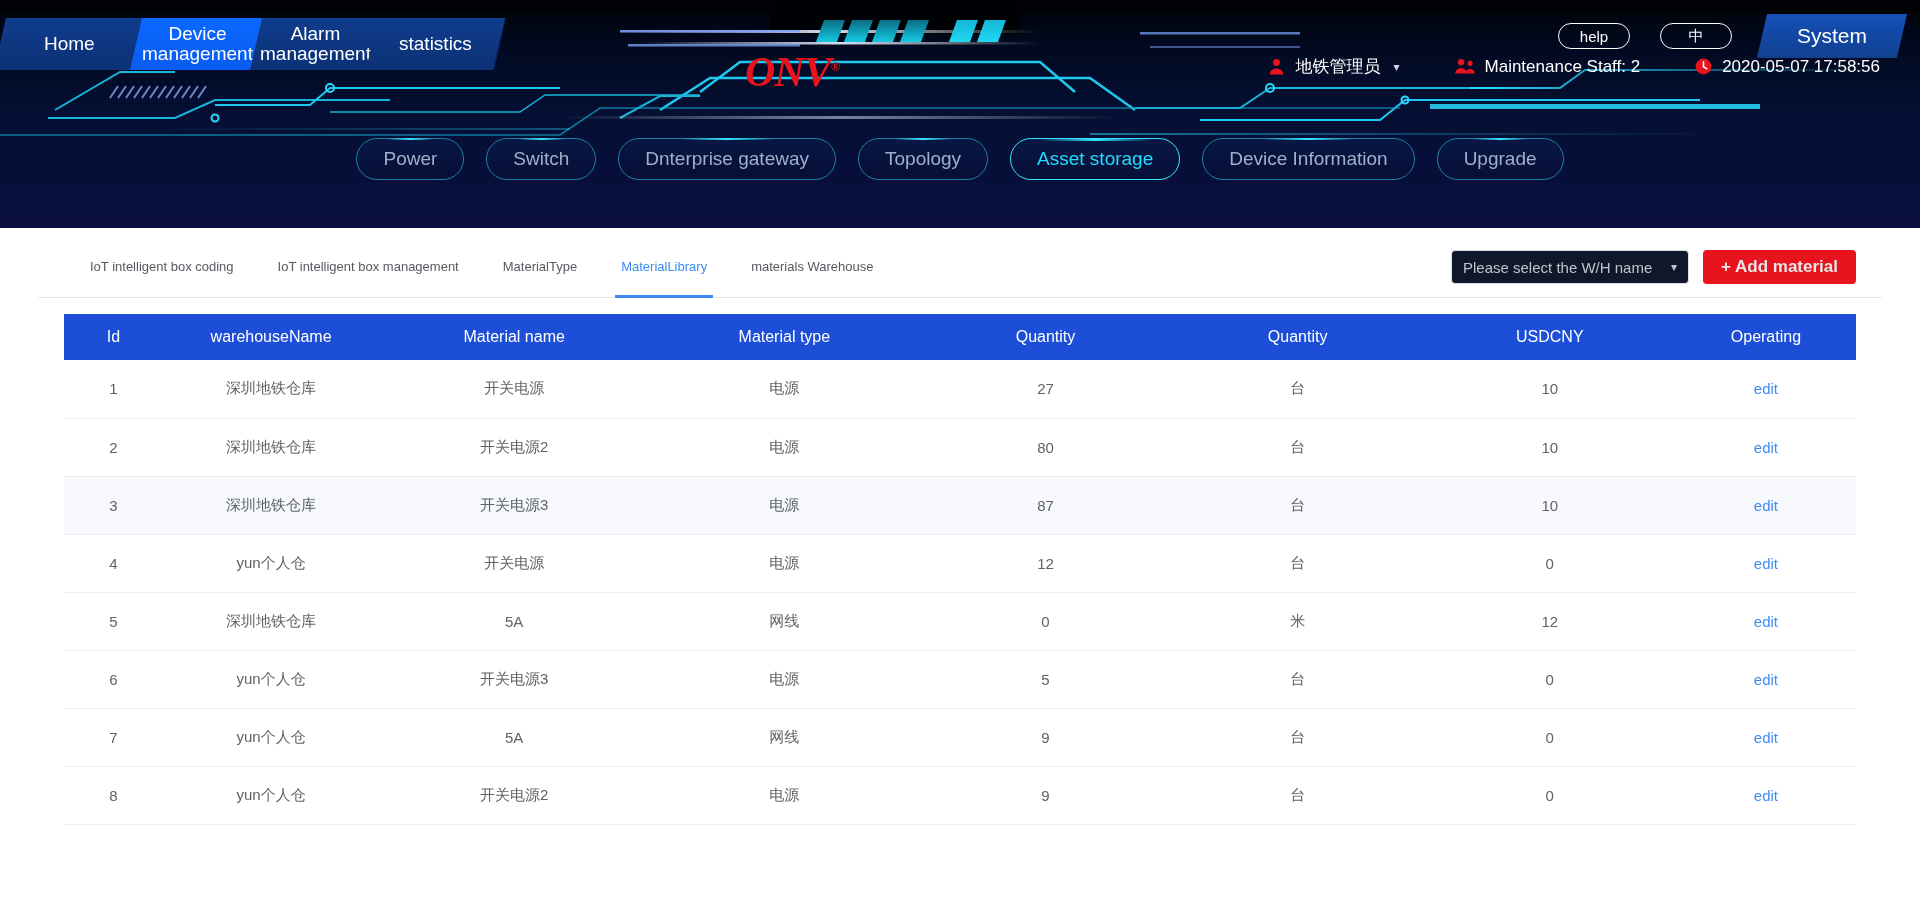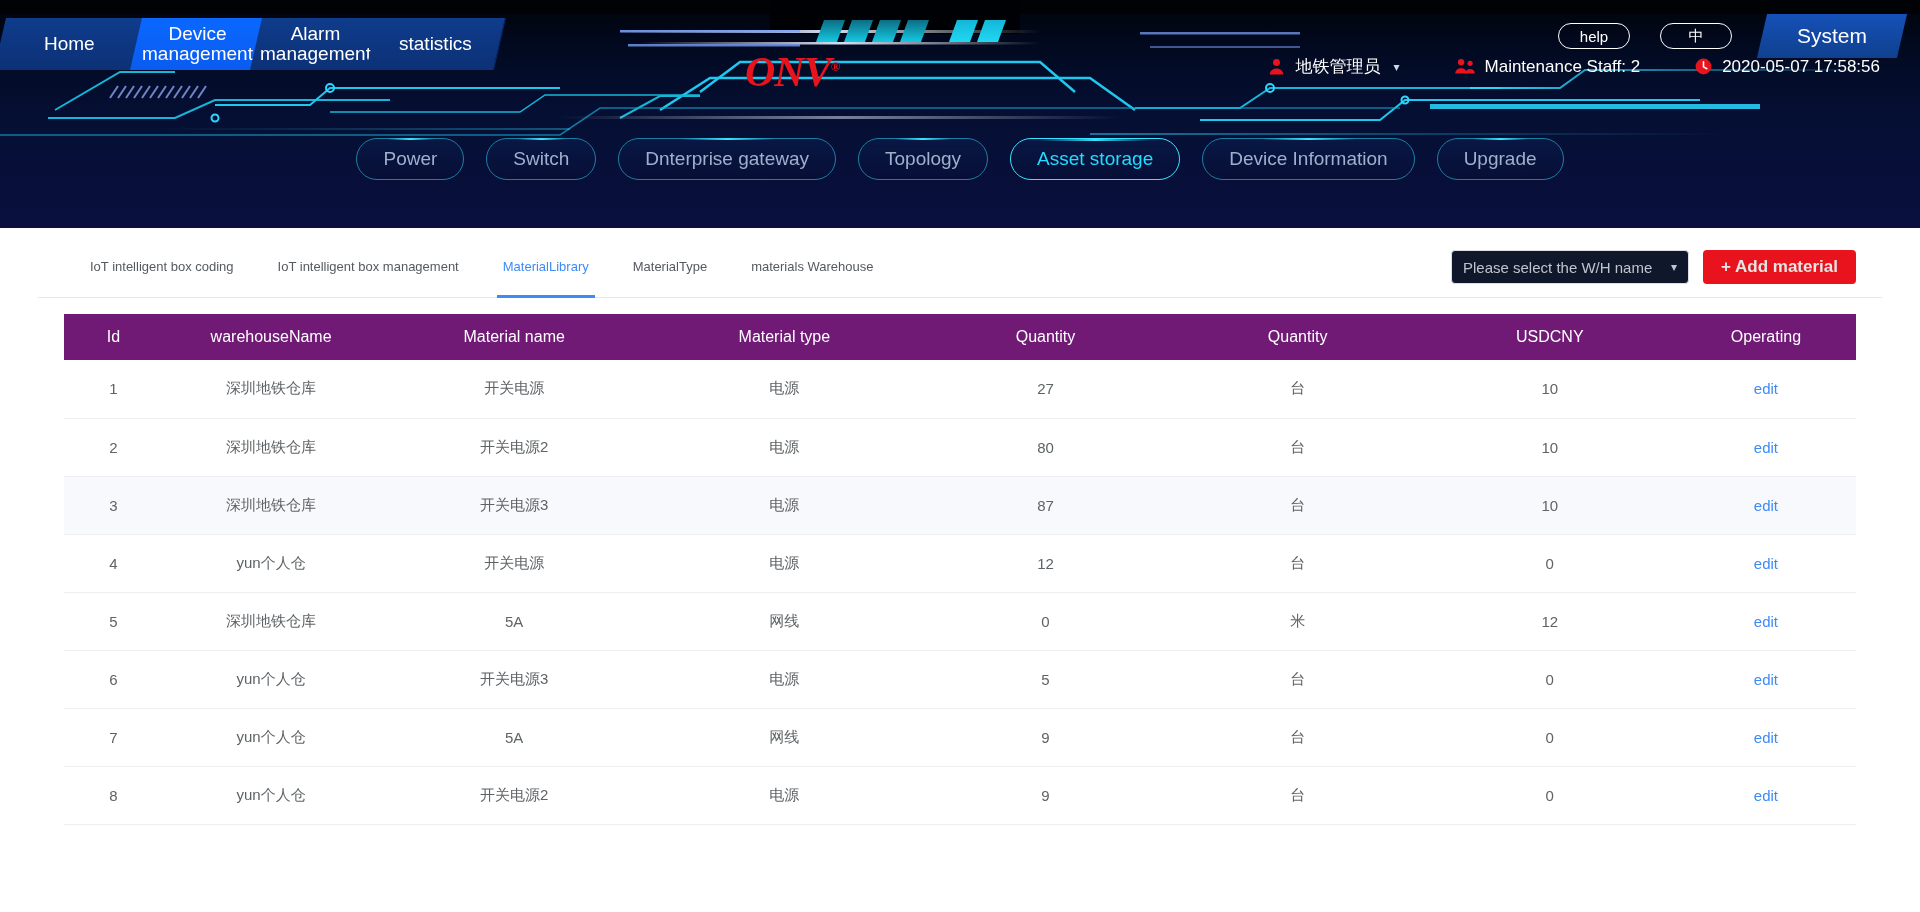--- a/index.html
+++ b/index.html
@@ -157,21 +157,21 @@
     font-size: 17px; font-weight: bold;
     display: flex; align-items: center; gap: 6px;
     cursor: pointer;
     font-family: "Liberation Sans", sans-serif;
   }
 
   
   .tbl-wrap { padding: 16px 26px 0 26px; }
   table { width: 100%; border-collapse: collapse; table-layout: fixed; }
   thead th {
-    background: #701a75;
+    background: #1d4ed8;
     color: #ffffff;
     font-size: 16px; font-weight: normal;
     height: 46px;
     text-align: center;
   }
   tbody td {
     height: 58px;
     text-align: center;
     font-size: 15px;
     color: #5e6366;
@@ -338,22 +338,22 @@
     <div class="sec-btn active">Asset storage</div>
     <div class="sec-btn">Device Information</div>
     <div class="sec-btn">Upgrade</div>
   </div>
 </div>
 
 <div class="panel">
   <div class="panel-tabs">
     <div class="ptab">IoT intelligent box coding</div>
     <div class="ptab">IoT intelligent box management</div>
+    <div class="ptab">MaterialType</div>
     <div class="ptab active">MaterialLibrary</div>
-    <div class="ptab">MaterialType</div>
     <div class="ptab">materials Warehouse</div>
 
     <div class="panel-actions">
       <div class="wh-select">
         <span>Please select the W/H name</span>
         <span class="chev">▾</span>
       </div>
       <button class="add-btn">+ Add material</button>
     </div>
   </div>

